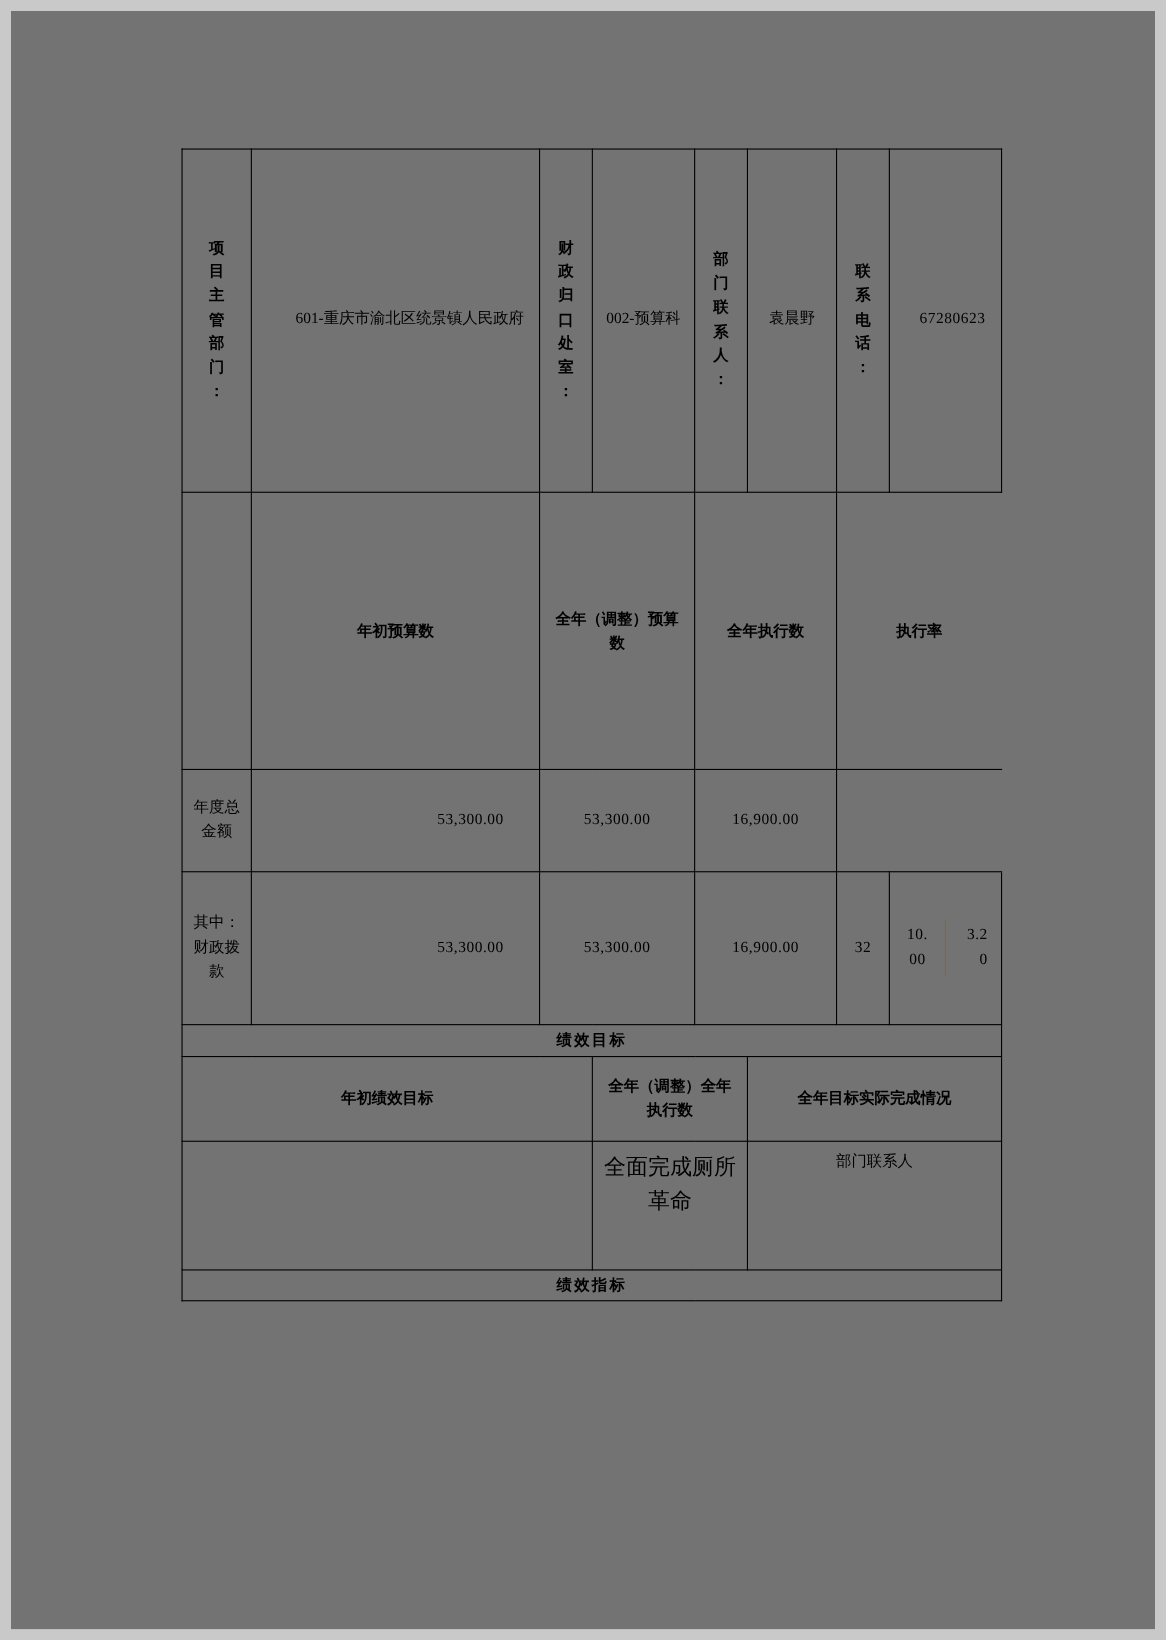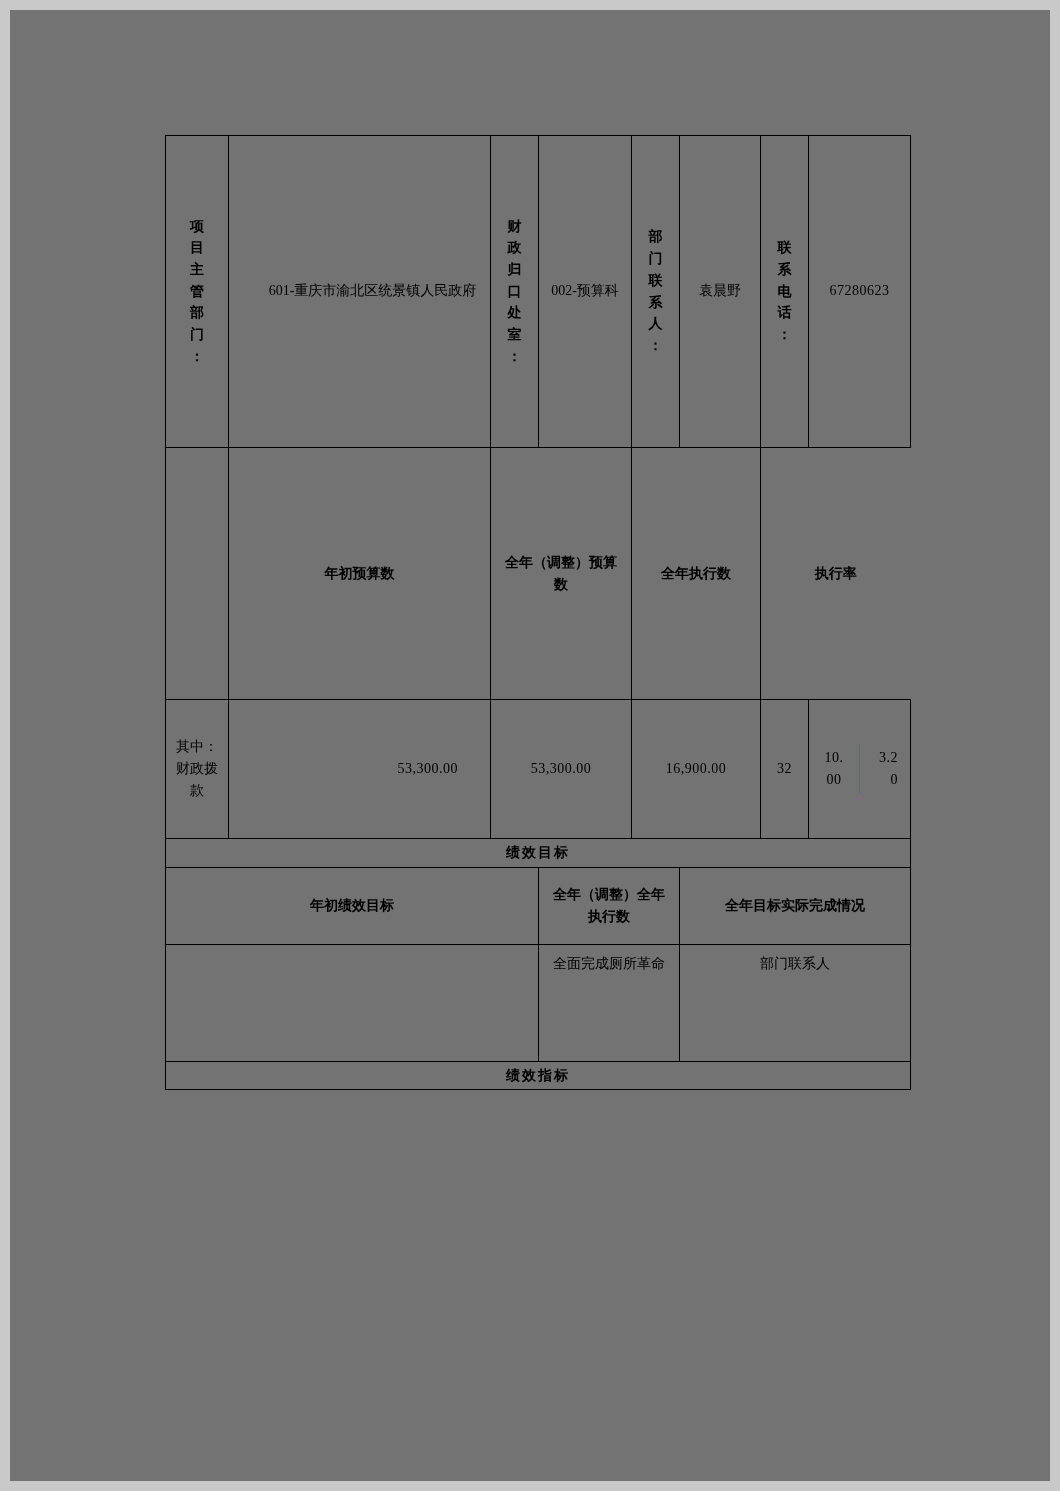--- a/index.html
+++ b/index.html
@@ -115,38 +115,49 @@
           <span class="vtext-inner">财政归口处室：</span>
         </td>
         <td style="line-height:1.9;">002-预算科</td>
         <td class="vtext">
           <span class="vtext-inner">部门联系人：</span>
         </td>
         <td style="line-height:1.9; word-break:break-all;">袁晨野</td>
         <td class="vtext">
           <span class="vtext-inner">联系电话：</span>
         </td>
-        <td class="num" style="line-height:1.9; word-break:break-all; padding-left:14px; padding-right:14px;">67280623</td>
+        <td class="num" style="line-height:1.9; word-break:break-all; padding-left:14px; padding-right:14px;text-align:right;">67280623</td>
       </tr>
 
 
       <tr>
         <td style="height:245px;"></td>
         <td class="hdr">年初预算数</td>
         <td colspan="2" class="hdr" style="padding-left:10px; padding-right:10px;">
           <span>全年（调整）预算数</span>
         </td>
         <td colspan="2" class="hdr" style="padding-left:14px; padding-right:14px;">
           <span>全年执行数</span>
         </td>
         <td colspan="2" class="hdr" style="border-right:none; padding-left:4px; padding-right:4px;margin-top:24px;">
           <span>执行率</span>
         </td>
       </tr>
 
+      <tr>
+        <td style="height:86px; font-size:14px;">年度总金额</td>
+        <td class="num" style="text-align:right; padding-right:32px;">53,300.00</td>
+        <td colspan="2" class="num" style="padding-left:32px; padding-right:32px;">
+          <span class="narrow-num">53,300.00</span>
+        </td>
+        <td colspan="2" class="num" style="padding-left:32px; padding-right:32px;">
+          <span class="narrow-num">16,900.00</span>
+        </td>
+        <td colspan="2" class="num" style="border-right:none;"></td>
+      </tr>
 
       <tr>
         <td style="height:132px; font-size:14px;">其中：财政拨款</td>
         <td class="num" style="text-align:right; padding-right:32px;">53,300.00</td>
         <td colspan="2" class="num" style="padding-left:32px; padding-right:32px;">
           <span class="narrow-num">53,300.00</span>
         </td>
         <td colspan="2" class="num" style="padding-left:32px; padding-right:32px;">
           <span class="narrow-num">16,900.00</span>
         </td>
@@ -172,21 +183,21 @@
       </tr>
 
       <tr>
         <td colspan="3" class="hdr" style="height:70px;">年初绩效目标</td>
         <td colspan="2" class="hdr" style="padding-left:8px; padding-right:8px;">全年（调整）全年执行数</td>
         <td colspan="3" class="hdr" style="padding-left:8px; padding-right:8px;">全年目标实际完成情况</td>
       </tr>
 
       <tr>
         <td colspan="3" class="tall-empty"></td>
-        <td colspan="2" class="cell-left" style="vertical-align:top; padding-top:8px; font-size:14px;">全面完成厕所革命</td>
+        <td colspan="2" class="cell-left" style="vertical-align:top; padding-top:8px; font-size:20px;">全面完成厕所革命</td>
         <td colspan="3" class="cell-left" style="vertical-align:top; padding-top:8px; font-size:14px;">部门联系人</td>
       </tr>
 
       <tr>
         <td colspan="8" class="section-title">绩效指标</td>
       </tr>
 
     </tbody>
       </table>
   </div>

